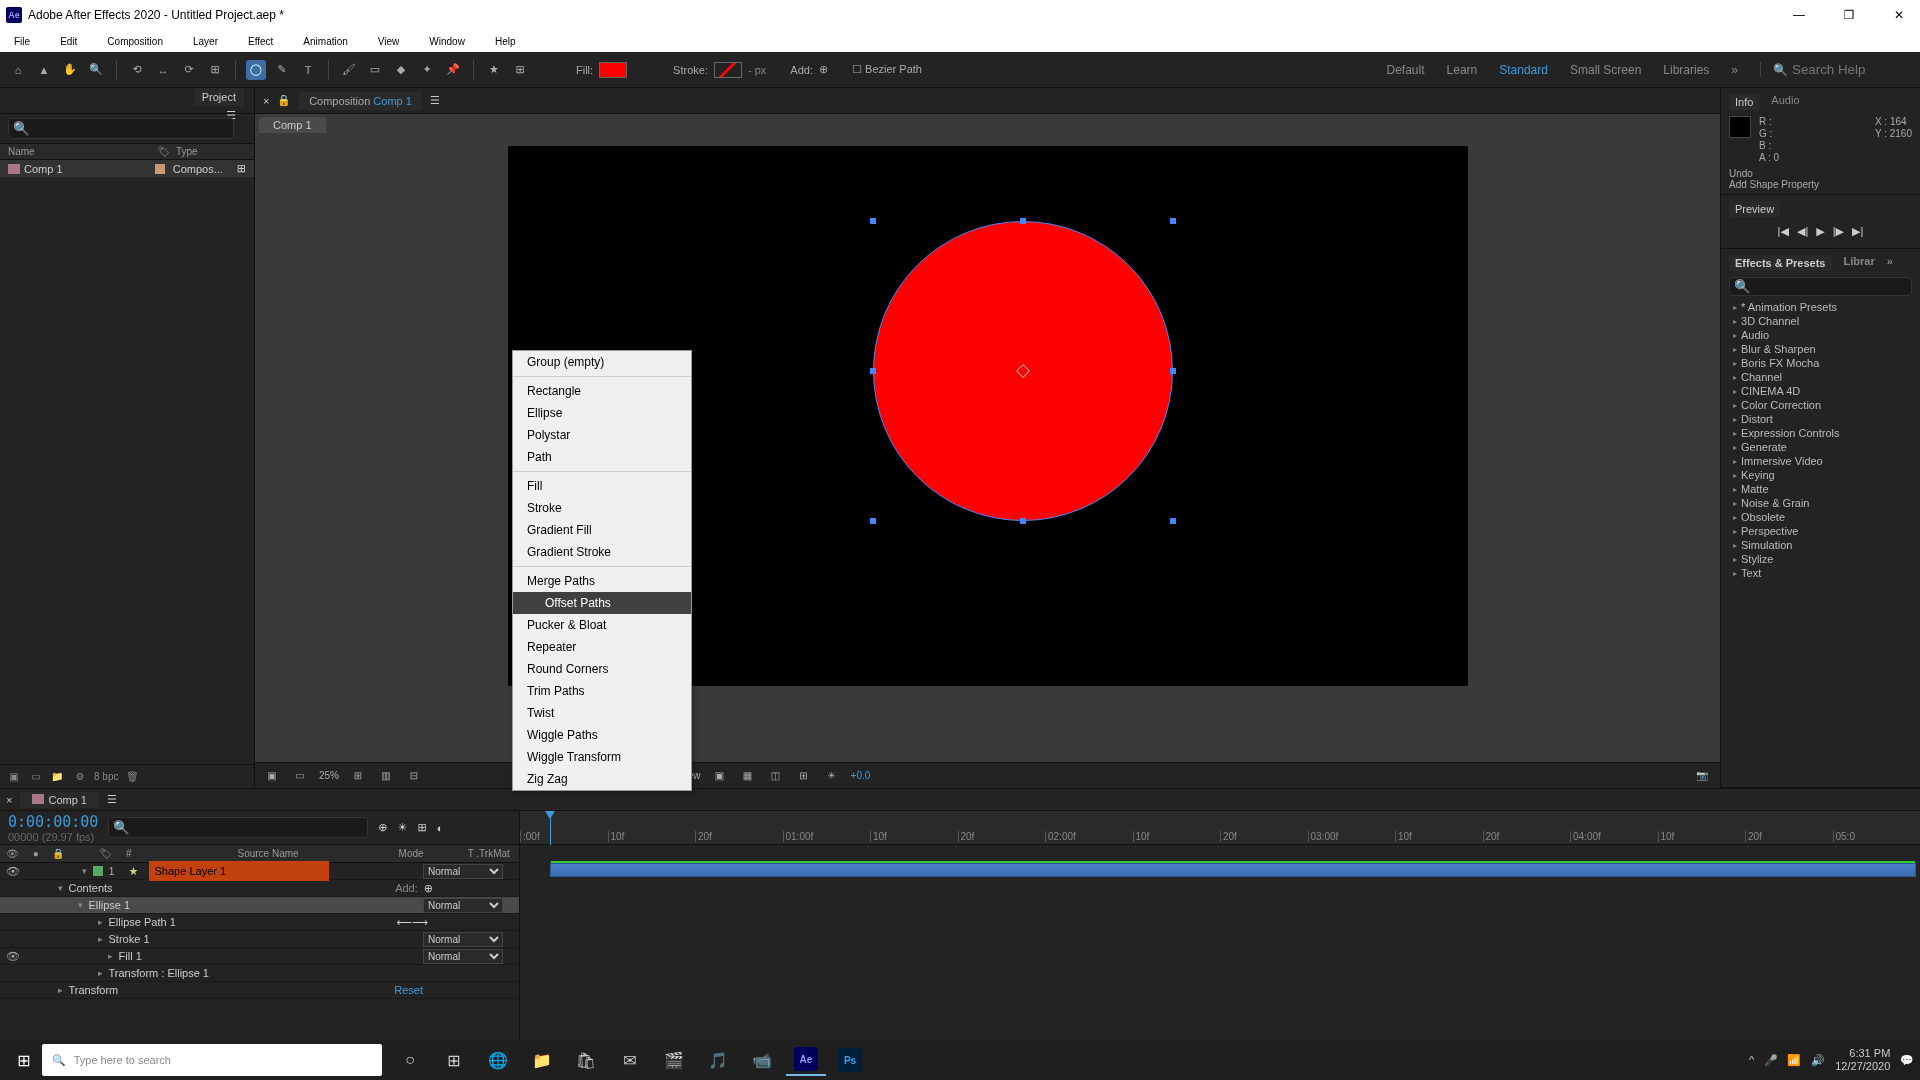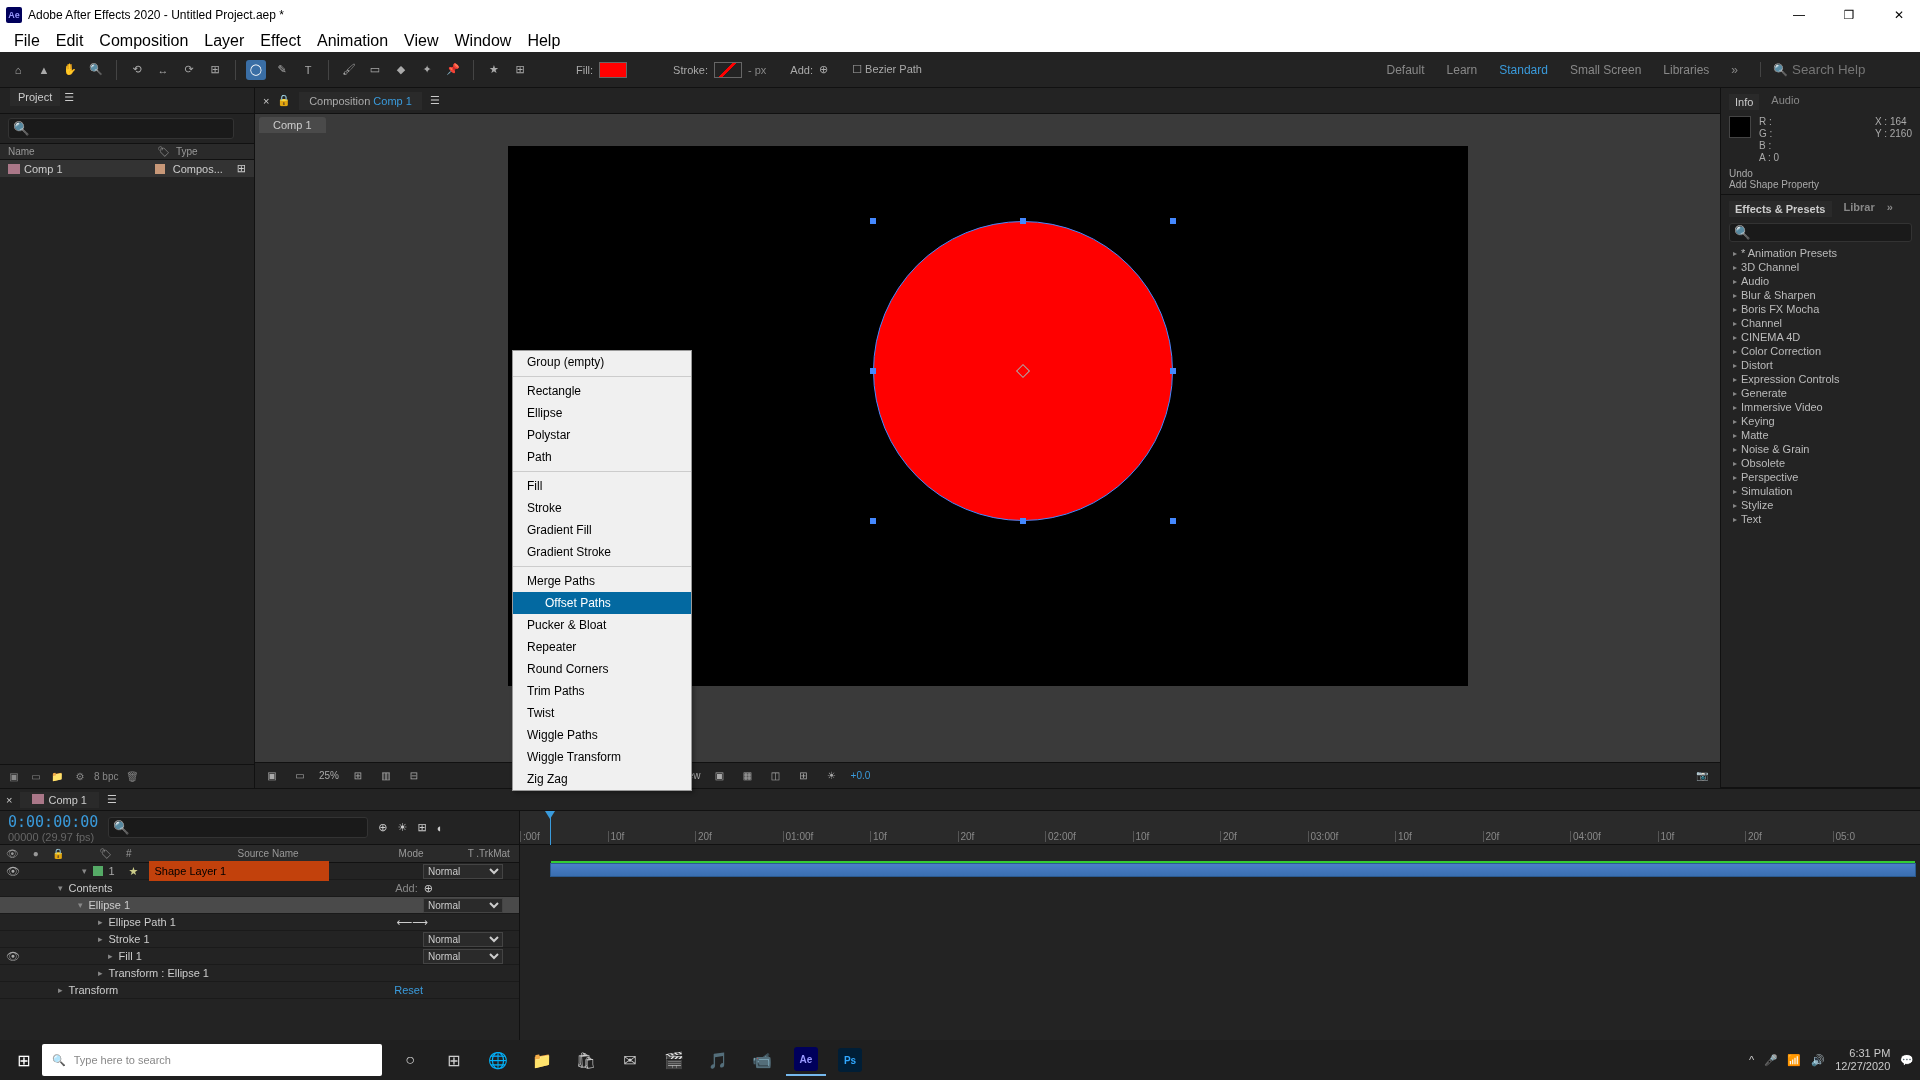--- a/index.html
+++ b/index.html
@@ -5,21 +5,21 @@
 * { margin: 0; padding: 0; box-sizing: border-box; font-family: 'Segoe UI', Tahoma, sans-serif; user-select: none; }
 body { background: #1e1e1e; color: #ccc; font-size: 11px; width: 1920px; height: 1080px; overflow: hidden; position: relative; }
 
 
 .titlebar { height: 30px; background: #fff; color: #000; display: flex; align-items: center; padding: 0 6px; font-size: 12px; }
 .titlebar .ae-icon { width: 16px; height: 16px; background: #00005b; border-radius: 2px; display: flex; align-items: center; justify-content: center; color: #9999ff; font-size: 9px; font-weight: bold; margin-right: 6px; }
 .titlebar .winbtns { margin-left: auto; display: flex; gap: 20px; }
 .titlebar .winbtns span { width: 30px; text-align: center; cursor: pointer; }
 
 
-.menubar { height: 22px; background: #fff; display: flex; align-items: center; padding: 0 6px; color: #000; font-size: 16px; }
+.menubar { height: 22px; background: #fff; display: flex; align-items: center; padding: 0 6px; color: #000; font-size: 10px; gap: 14px; }
 .menubar span { padding: 2px 8px; cursor: pointer; }
 
 
 .toolbar { height: 36px; background: #232323; display: flex; align-items: center; padding: 0 8px; gap: 6px; border-bottom: 1px solid #111; }
 .toolbar .tool { width: 20px; height: 20px; display: flex; align-items: center; justify-content: center; color: #aaa; cursor: pointer; }
 .toolbar .sep { width: 1px; height: 20px; background: #444; margin: 0 4px; }
 .toolbar .shape-tool { background: #3a6ea5; color: #fff; border-radius: 3px; }
 .fill-label { color: #aaa; margin-left: 40px; }
 .fill-swatch { width: 28px; height: 16px; background: #ff0000; border: 1px solid #666; cursor: pointer; }
 .stroke-swatch { width: 28px; height: 16px; background: #232323; border: 1px solid #666; position: relative; cursor: pointer; }
@@ -27,21 +27,21 @@
 .toolbar-right { margin-left: auto; display: flex; align-items: center; gap: 22px; color: #888; font-size: 12px; }
 .toolbar-right .active { color: #3a9bdc; }
 .search-help { display: flex; align-items: center; gap: 4px; border-left: 1px solid #444; padding-left: 12px; }
 .search-help input { background: transparent; border: none; color: #888; outline: none; width: 120px; }
 
 
 .main { display: flex; height: 700px; }
 
 
 .project-panel { width: 255px; background: #232323; border-right: 1px solid #111; display: flex; flex-direction: column; }
-.panel-tab { height: 26px; display: flex; align-items: flex-start; padding: 0 10px; color: #ccc; background: #232323; border-bottom: 1px solid #111; }
+.panel-tab { height: 26px; display: flex; align-items: flex-end; padding: 0 10px; color: #ccc; background: #232323; border-bottom: 1px solid #111; flex-direction: column; }
 .panel-tab span { padding: 3px 8px; background: #2a2a2a; }
 .comp-preview { display: flex; padding: 8px; gap: 8px; }
 .thumb { width: 80px; height: 55px; background: #000; display: flex; align-items: center; justify-content: center; }
 .thumb-circle { width: 12px; height: 12px; background: #ff0000; border-radius: 50%; }
 .comp-info { color: #999; font-size: 10px; line-height: 1.4; }
 .comp-info .name { color: #ccc; }
 .search-row { padding: 4px 8px; }
 .search-row input { width: 95%; background: #1a1a1a; border: 1px solid #333; color: #888; padding: 2px 4px; outline: none; border-radius: 3px; }
 .proj-header { display: flex; background: #2a2a2a; padding: 2px 8px; font-size: 10px; color: #999; border-top: 1px solid #111; border-bottom: 1px solid #111; }
 .proj-header .name-col { flex: 1; }
@@ -83,21 +83,21 @@
 .preview-controls span { cursor: pointer; }
 .ep-header { display: flex; justify-content: flex-start; font-weight: bold; }
 .ep-search input { width: 100%; background: #1a1a1a; border: 1px solid #333; color: #888; padding: 1px 4px; outline: none; border-radius: 3px; margin: 4px 0; }
 .ep-list { overflow: auto; max-height: 370px; }
 .ep-item { padding: 1px 4px; color: #bbb; cursor: pointer; display: flex; align-items: center; gap: 4px; }
 .ep-item::before { content: '▸'; font-size: 8px; color: #888; }
 
 
 .context-menu { position: absolute; left: 512px; top: 350px; width: 180px; background: #f0f0f0; color: #000; border: 1px solid #999; box-shadow: 2px 2px 4px rgba(0,0,0,0.3); font-size: 12px; z-index: 1000; }
 .context-menu .ctx-item { padding: 4px 14px; cursor: pointer; }
-.context-menu .ctx-item.highlighted { background: #0369a1; color: #fff; padding-left: 32px; }
+.context-menu .ctx-item.highlighted { background: #404040; color: #fff; padding-left: 32px; }
 .context-menu .ctx-sep { height: 1px; background: #ccc; margin: 3px 0; }
 
 
 .timeline { height: 325px; background: #232323; display: flex; flex-direction: column; border-top: 1px solid #111; }
 .tl-tabs { height: 22px; display: flex; align-items: center; padding: 0 6px; gap: 8px; color: #ccc; background: #232323; border-bottom: 1px solid #111; }
 .tl-tabs .tab { padding: 2px 12px; background: #2a2a2a; }
 .tl-tabs .comp-icon { width: 12px; height: 10px; background: #a78; display: inline-block; margin-right: 4px; }
 .tl-header { height: 34px; display: flex; border-bottom: 1px solid #111; }
 .tl-left-header { width: 520px; display: flex; align-items: center; padding: 0 8px; gap: 10px; background: #232323; border-right: 1px solid #111; }
 .timecode { color: #3a9bdc; font-size: 15px; font-family: monospace; }
@@ -313,20 +313,32 @@
         <div class="info-xy">
           <div>X : 164</div>
           <div>Y : 2160</div>
         </div>
       </div>
       <div style="color:#aaa;font-size:10px;">
         <div>Undo</div>
         <div>Add Shape Property</div>
       </div>
     </div>
+    <div class="section">
+      <div class="sec-header">
+          <span class="active">Preview</span>
+        </div>
+      <div class="preview-controls">
+        <span>|◀</span>
+        <span>◀|</span>
+        <span>▶</span>
+        <span>|▶</span>
+        <span>▶|</span>
+      </div>
+    </div>
     <div class="section" style="flex:1">
       <div class="sec-header ep-header">
         <span class="active">Effects &amp; Presets</span>
         <span>Librar</span>
         <span>»</span>
       </div>
       <div class="ep-search"><input placeholder="🔍" style=""></div>
       <div class="ep-list">
         <div class="ep-item">* Animation Presets</div>
         <div class="ep-item">3D Channel</div>

